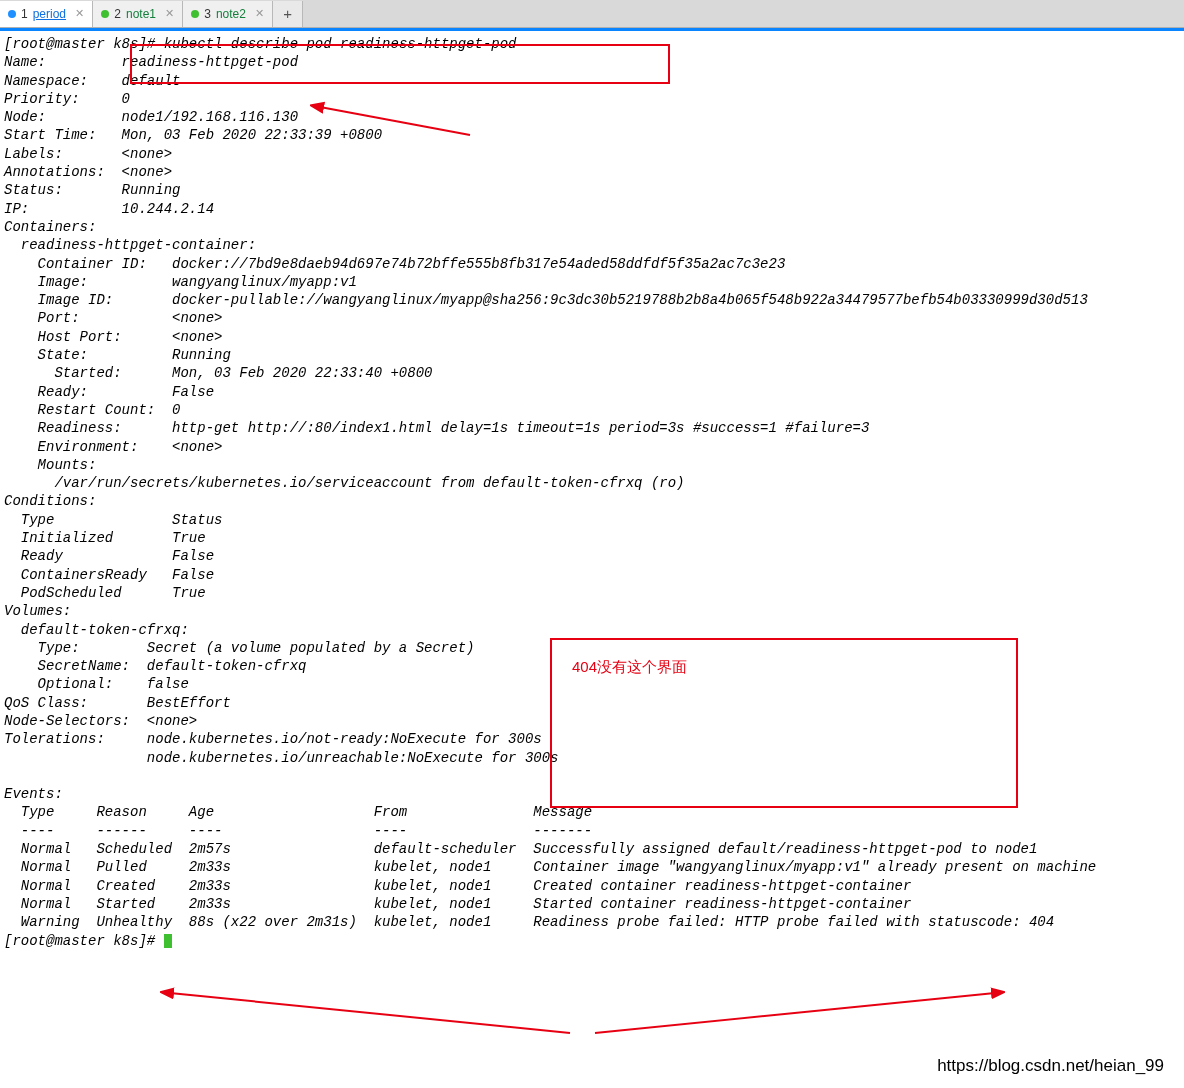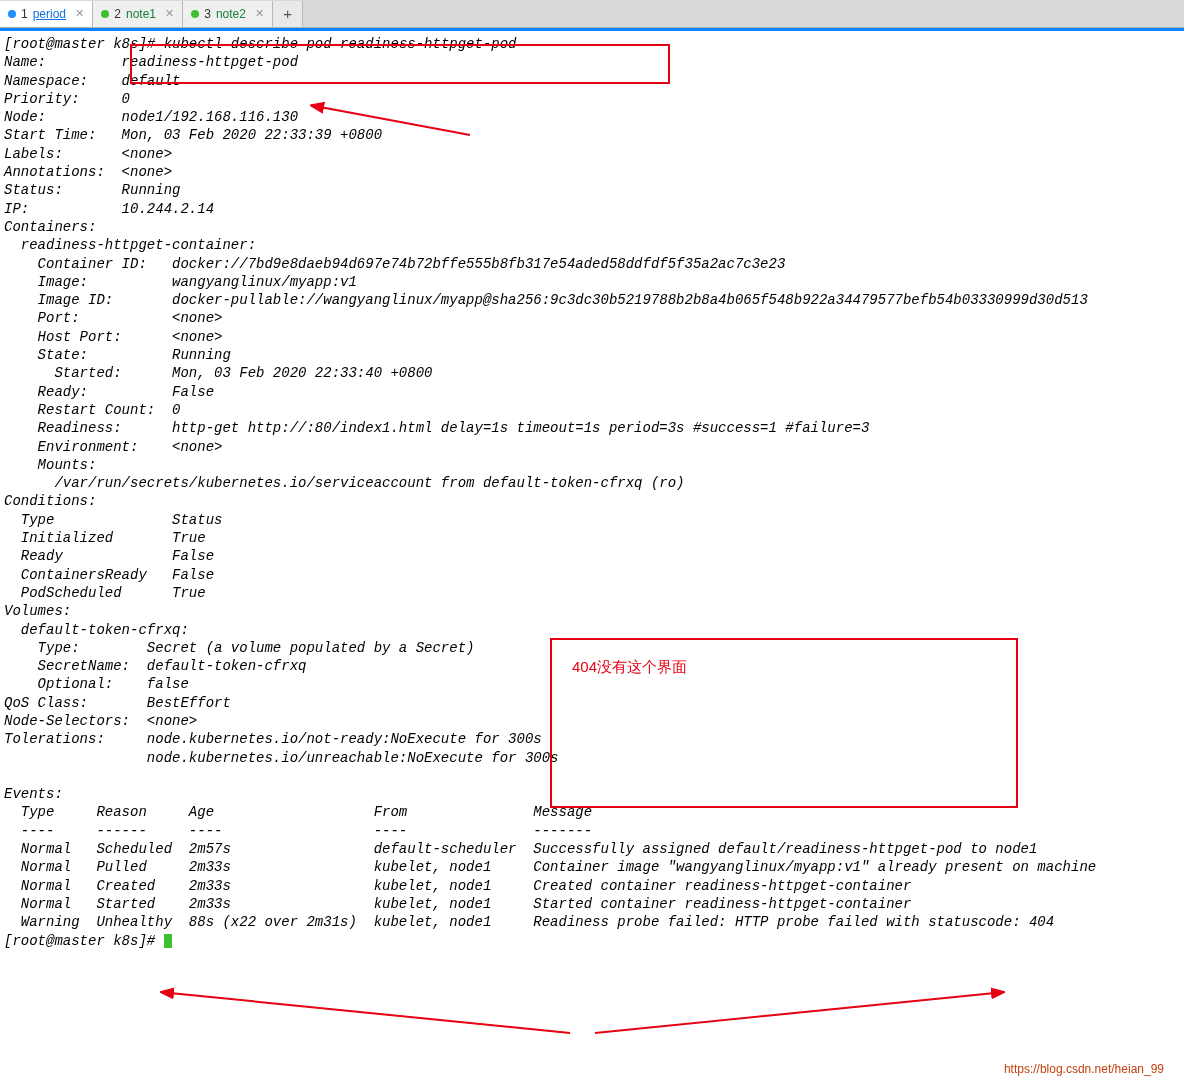--- a/index.html
+++ b/index.html
@@ -12,21 +12,21 @@
   .tab .num { color:#333; }
   .tab.active .title { color:#1070e0; text-decoration:underline; }
   .tab .title { color:#15803d; }
   .tab .close { color:#999; font-size:11px; margin-left:4px; cursor:pointer; }
   .tab.add { background:#e9e9e9; padding:0 10px; font-size:15px; color:#555; }
   .blue-strip { height:3px; background:#0a84ff; margin-bottom:4px; }
   .term { font-family:Consolas,"Courier New",monospace; font-size:14px; line-height:18.3px; color:#000; white-space:pre; padding:0 4px 0 4px;font-style:italic; }
   .red-box { position:absolute; border:2px solid #e60012; pointer-events:none; }
   .note-box { position:absolute; border:2px solid #e60012; padding:18px 20px; color:#e60012; font-size:15px; }
   .arrow { position:absolute; pointer-events:none; }
-  .watermark { position:absolute; right:20px; bottom:12px; color:#c2410c; font-size:12px; font-family:Arial,sans-serif; }
+  .watermark { position:absolute; right:20px; bottom:12px; color:#000000; font-size:17px; font-family:Arial,sans-serif; }
   .cursor { display:inline-block; width:8px; height:14px; background:#3fc030; vertical-align:middle; }
 </style>
 </head>
 <body>
 
 <div class="tabbar">
   <div class="tab active">
     <span class="dot-blue"></span>
     <span class="num">1</span>
     <span class="title">period</span>

